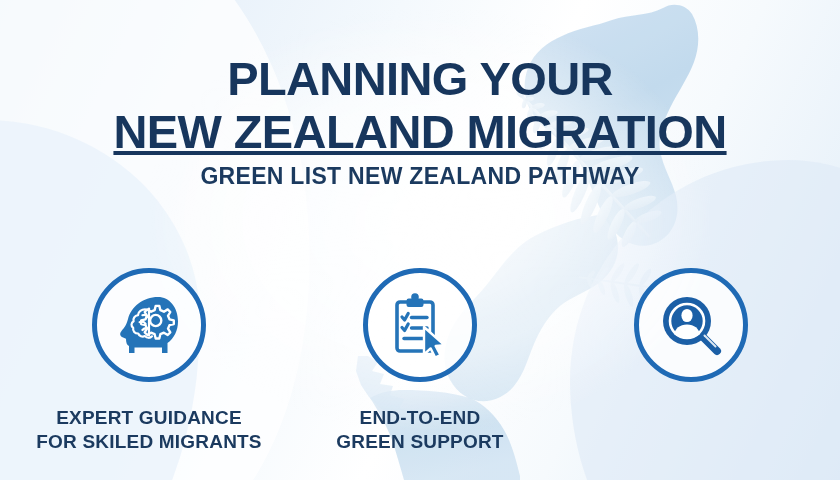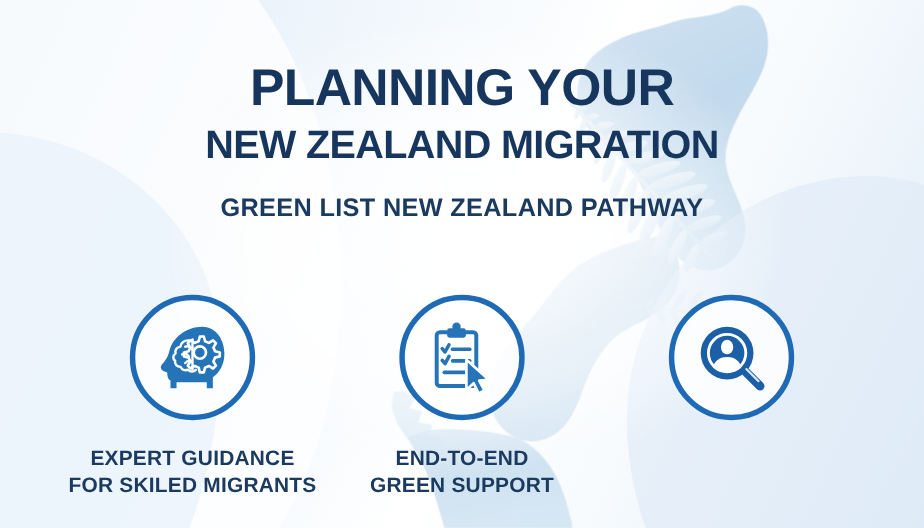--- a/index.html
+++ b/index.html
@@ -85,41 +85,42 @@
   }
   .title-line {
     display: block;
     color: #17365d;
     font-weight: 700;
     font-size: 47px;
     line-height: 53px;
     letter-spacing: -0.6px;
     white-space: nowrap;
   }
-  .title-line.l2 { font-size: 36px; }
+  .title-line.l2 { font-size: 47px; text-decoration: underline; }
   .subtitle {
     display: block;
-    margin-top: 16px;
+    margin-top: 4px;
     color: #1b3a5f;
     font-weight: 700;
     font-size: 23px;
     line-height: 28px;
     letter-spacing: 0.3px;
     white-space: nowrap;
   }
 
   
   .features {
     position: absolute;
     left: 0;
     right: 0;
     top: 268px;
     display: flex;
     justify-content: center;
     align-items: flex-start;
+    gap: 26px;
   }
   .feature {
     width: 245px;
     display: flex;
     flex-direction: column;
     align-items: center;
   }
   .circle {
     width: 114px;
     height: 114px;

